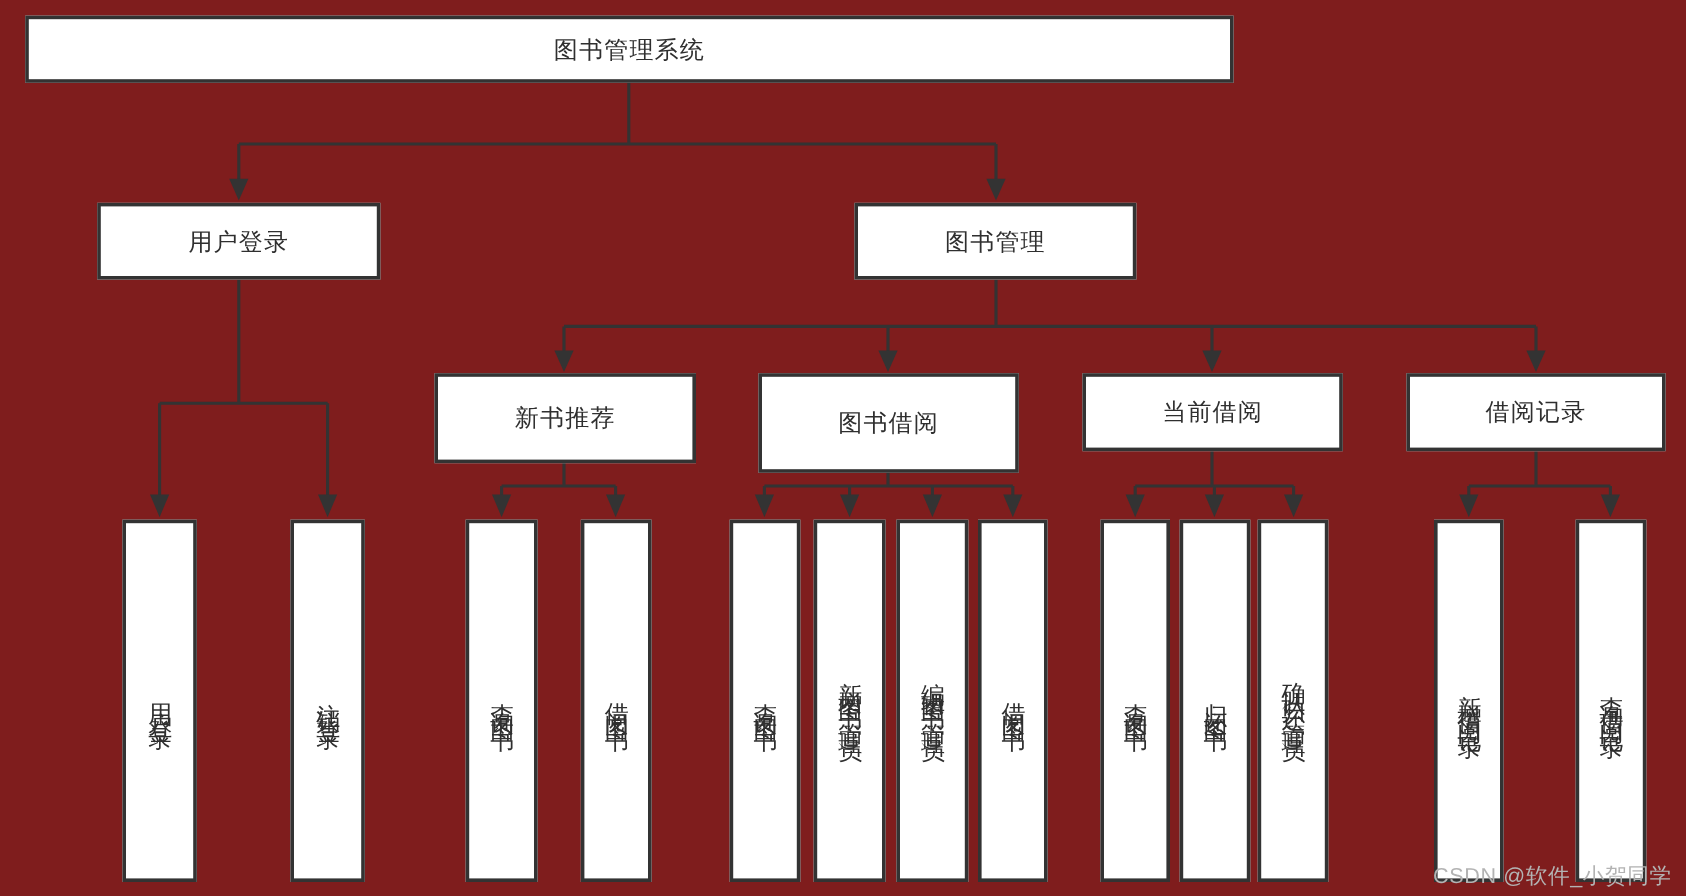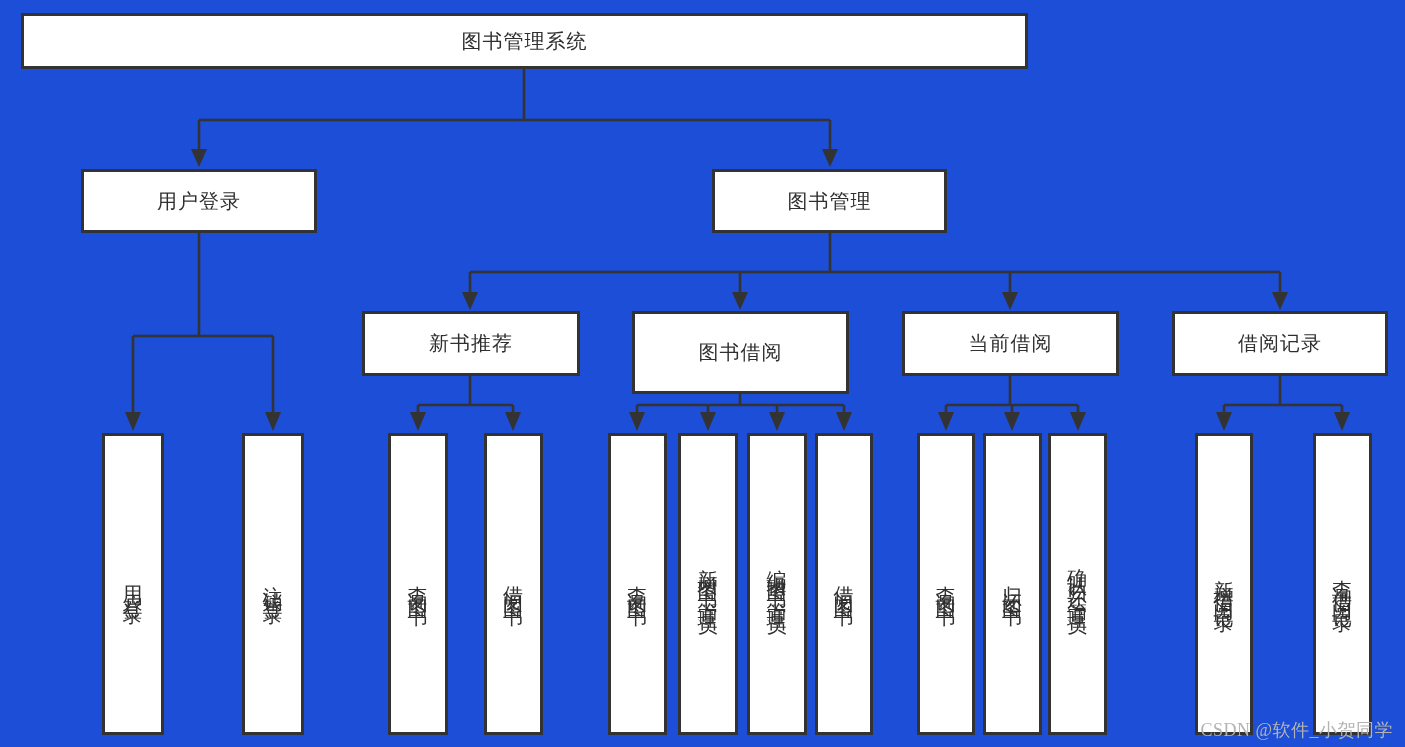--- a/index.html
+++ b/index.html
@@ -1,21 +1,21 @@
 <!DOCTYPE html>
 <html><head>
 <meta charset="utf-8">
 <style>
   html, body { margin: 0; padding: 0; background: #ffffff; }
   #canvas {
     position: relative;
     width: 1405px;
     height: 747px;
-    background: #1d4ed8;
-    font-family: Liberation Serif, serif;
+    background: #7f1d1d;
+    font-family: Liberation Sans, sans-serif;
     overflow: hidden;
   }
   #connectors {
     position: absolute;
     left: 0; top: 0;
     width: 1405px; height: 747px;
   }
   .node {
     position: absolute;
     box-sizing: border-box;
@@ -110,21 +110,21 @@
     <span>图书管理系统</span>
   </div>
 
   <div class="node h" style="left:81px; top:169px; width:236px; height:64px;">
     <span>用户登录</span>
   </div>
   <div class="node h" style="left:712px; top:169px; width:235px; height:64px;">
     <span>图书管理</span>
   </div>
 
-  <div class="node h" style="left:362px; top:311px; width:218px; height:65px;">
+  <div class="node h" style="left:362px; top:311px; width:218px; height:75px;">
     <span>新书推荐</span>
   </div>
   <div class="node h" style="left:632px; top:311px; width:217px; height:83px;">
     <span>图书借阅</span>
   </div>
   <div class="node h" style="left:902px; top:311px; width:217px; height:65px;">
     <span>当前借阅</span>
   </div>
   <div class="node h" style="left:1172px; top:311px; width:216px; height:65px;text-align:right;">
     <span>借阅记录</span>

